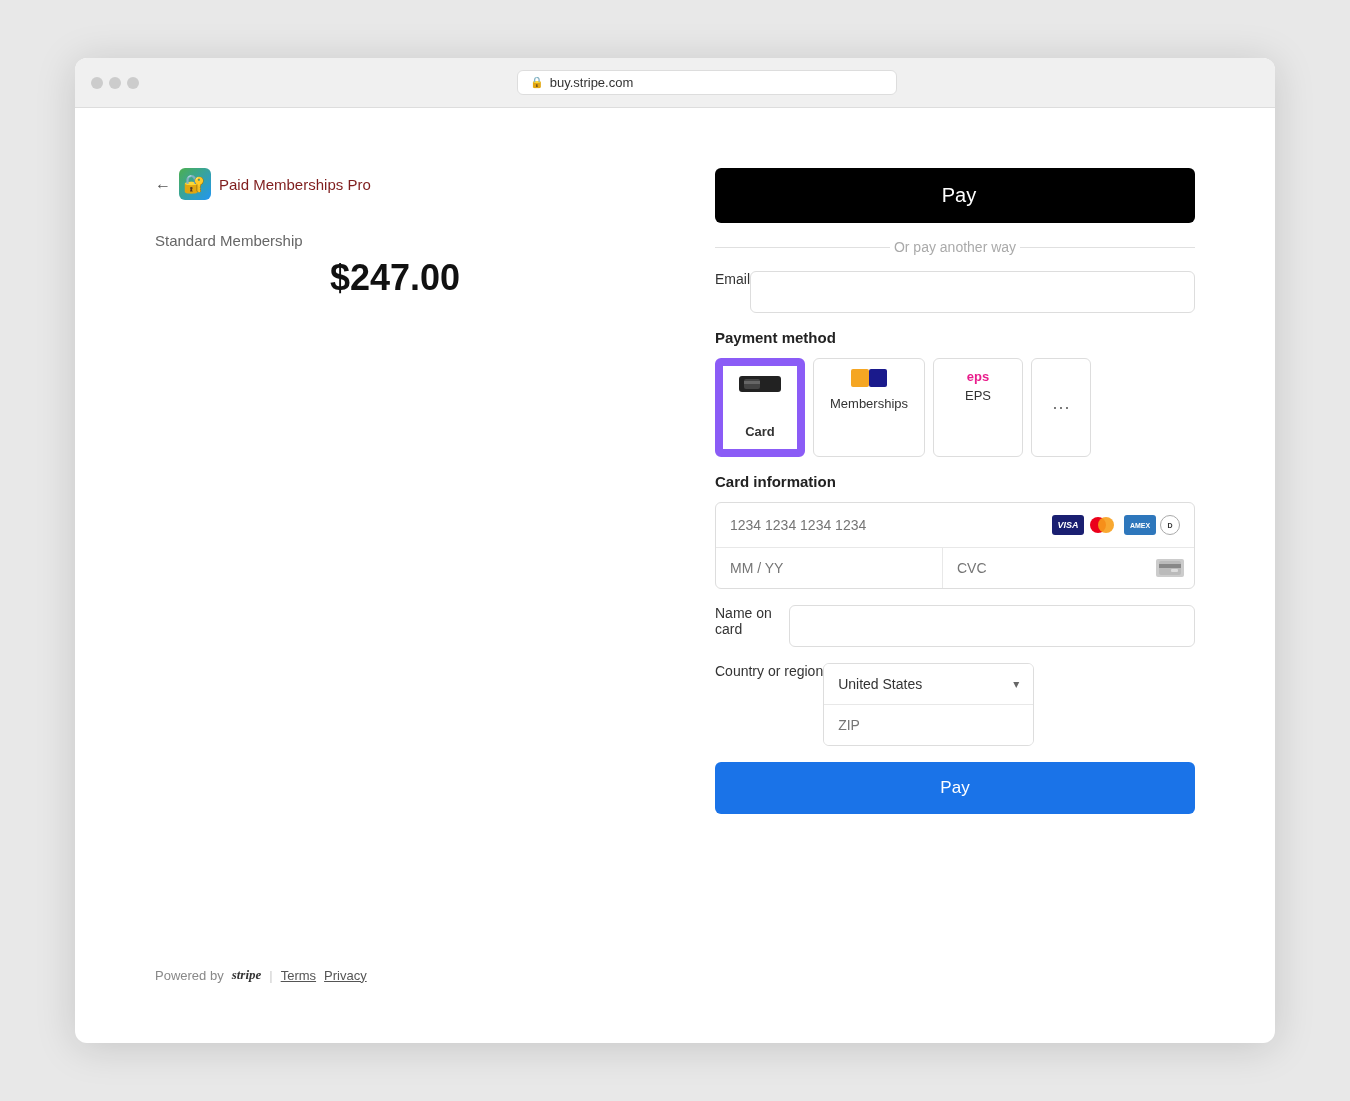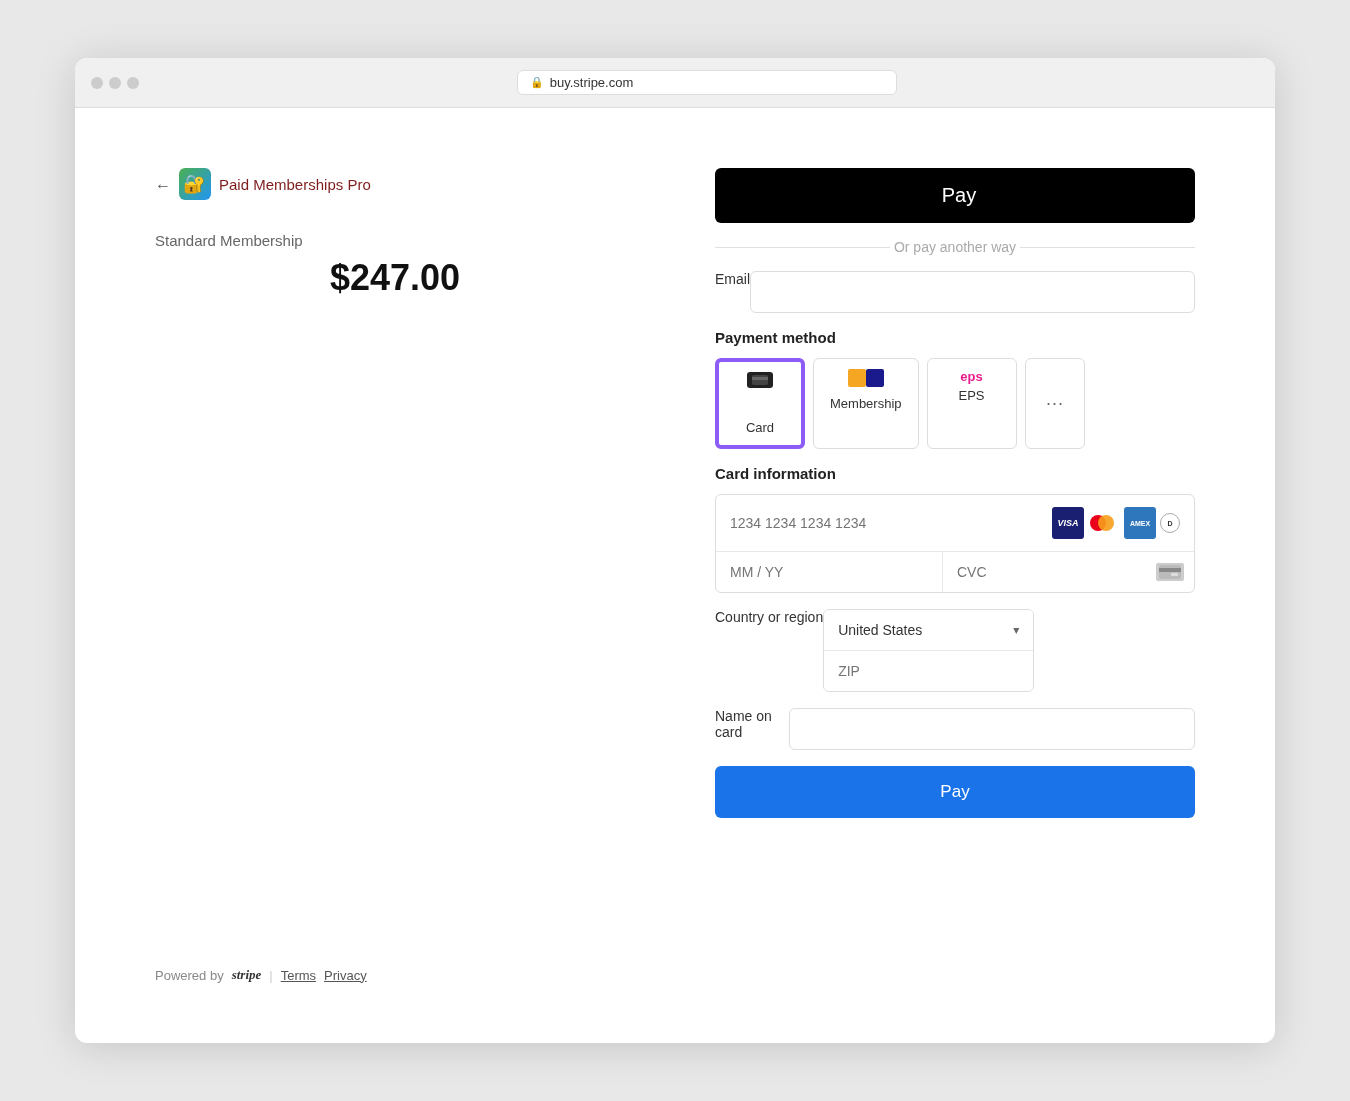--- a/index.html
+++ b/index.html
@@ -187,30 +187,29 @@
       display: flex;
       gap: 8px;
     }
     .payment-method-btn {
       border: 1px solid #ddd;
       border-radius: 6px;
       padding: 10px 16px;
       cursor: pointer;
       display: flex;
       flex-direction: column;
-      align-items: center;
       gap: 4px;
       background: #fff;
       min-width: 90px;
       font-size: 13px;
       color: #333;
     }
     .payment-method-btn.active {
-      border: 4px solid #8b5cf6;
-      font-weight: 400;
+      border: 8px solid #8b5cf6;
+      font-weight: 700;
       gap: 32px;
     }
     .card-icon-box {
       background: #222;
       border-radius: 3px;
       padding: 3px 5px;
       display: inline-flex;
       align-items: center;
     }
     .eps-text {
@@ -251,21 +250,21 @@
       color: #aaa;
       background: transparent;
     }
     .card-logos {
       display: flex;
       gap: 4px;
       align-items: center;
     }
     .card-logo {
       width: 32px;
-      height: 32px;
+      height: 20px;
       border-radius: 3px;
       display: flex;
       align-items: center;
       justify-content: center;
       font-size: 8px;
       font-weight: 700;
     }
     .visa-logo {
       background: #1a1f71;
       color: #fff;
@@ -469,21 +468,21 @@
             <span>Card</span>
           </button>
 
           <button class="payment-method-btn">
             <span style="font-size:18px;">
               <svg width="36" height="18" viewBox="0 0 36 18">
                 <rect width="18" height="18" rx="2" fill="#F5A623"></rect>
                 <rect x="18" width="18" height="18" rx="2" fill="#1a1a8c"></rect>
               </svg>
             </span>
-            <span>Membership</span>
+            <span>Memberships</span>
           </button>
 
           <button class="payment-method-btn">
             <span class="eps-text">eps</span>
             <span>EPS</span>
           </button>
 
           <button class="more-btn">
             <span>···</span>
           </button>
@@ -517,36 +516,36 @@
                   <rect y="3" width="22" height="4" fill="#888"></rect>
                   <rect x="12" y="8" width="7" height="3" rx="1" fill="#ddd"></rect>
                 </svg>
               </div>
             </div>
           </div>
         </div>
       </div>
 
       <div class="form-group">
+        <label class="form-label">Name on card</label>
+        <input class="form-input" type="text" style="">
+      </div>
+
+      <div class="form-group">
         <label class="form-label">Country or region</label>
         <div class="country-region-wrapper">
           <div class="country-row">
             <span class="country-value">United States</span>
             <span class="chevron-down">▾</span>
           </div>
           <div style="padding: 0; background:#fff;">
             <input class="zip-input" type="text" placeholder="ZIP" style="">
           </div>
         </div>
       </div>
 
-      <div class="form-group">
-        <label class="form-label">Name on card</label>
-        <input class="form-input" type="text" style="">
-      </div>
-
       <button class="pay-btn">
         <span>Pay</span>
       </button>
 
     </div>
   </div>
 </div>
 
 </body></html>

